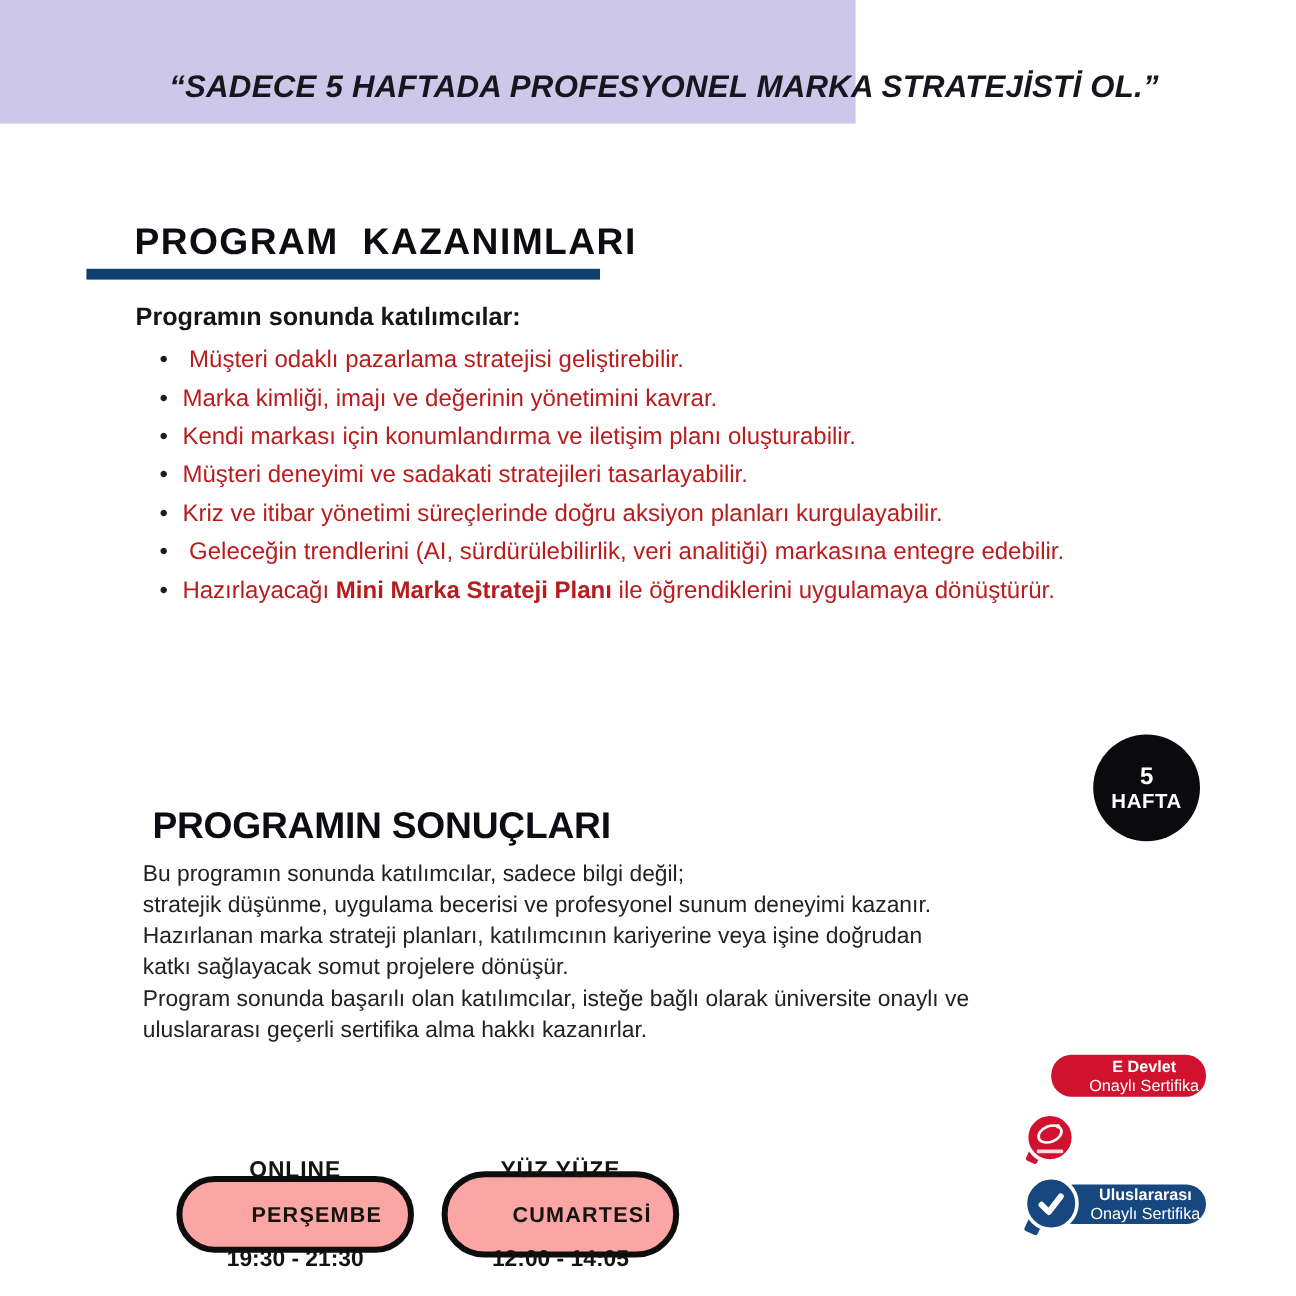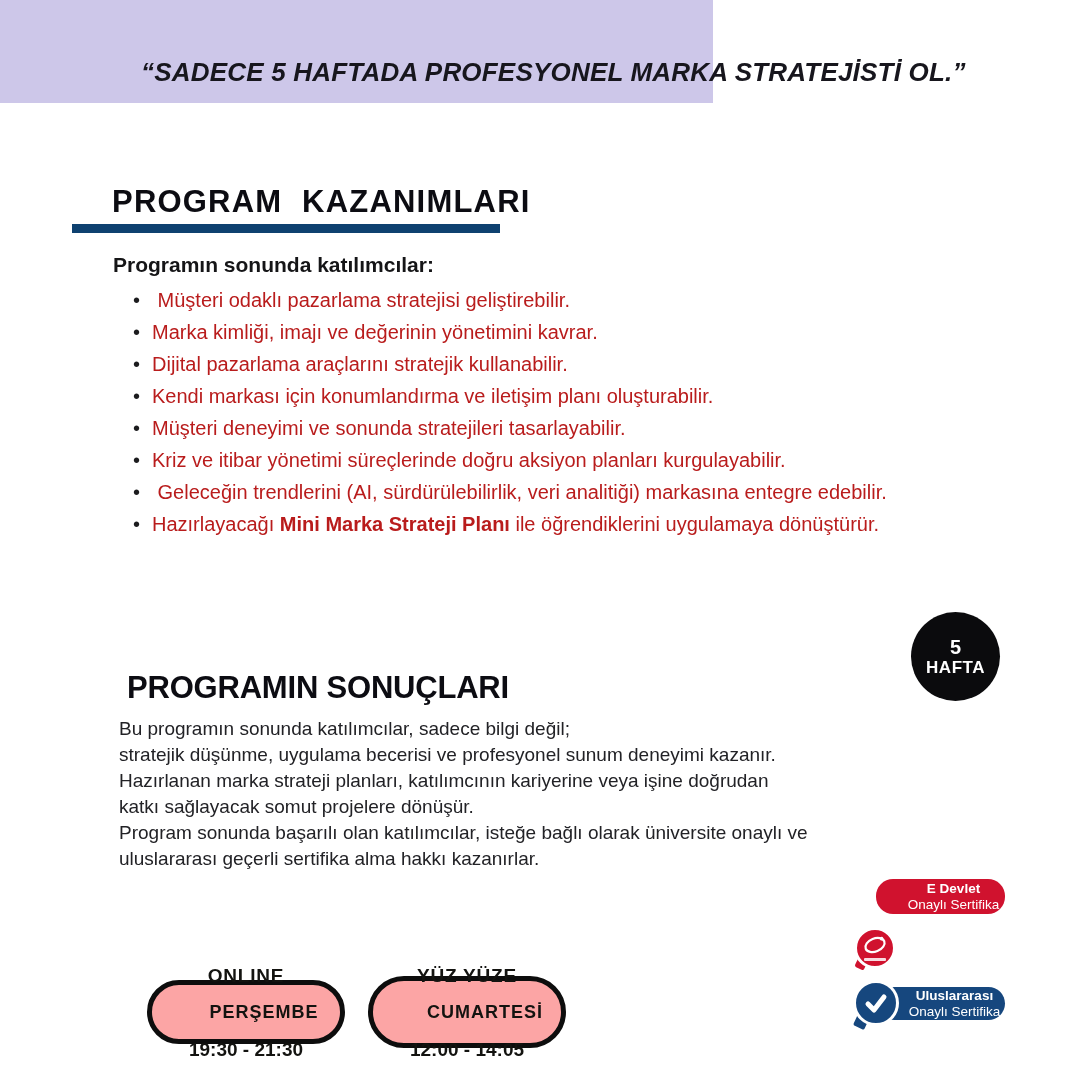--- a/index.html
+++ b/index.html
@@ -98,23 +98,22 @@
     <div class="banner-text">“SADECE 5 HAFTADA PROFESYONEL MARKA STRATEJİSTİ OL.”</div>
   </div>
 
   <div class="h1">PROGRAM KAZANIMLARI</div>
   <div class="rule"></div>
   <div class="intro">Programın sonunda katılımcılar:</div>
 
   <ul class="bullets">
     <li> Müşteri odaklı pazarlama stratejisi geliştirebilir.</li>
     <li>Marka kimliği, imajı ve değerinin yönetimini kavrar.</li>
-    <li>Dijital pazarlama araçlarını stratejik kullanabilir.</li>
     <li>Kendi markası için konumlandırma ve iletişim planı oluşturabilir.</li>
-    <li>Müşteri deneyimi ve sonunda stratejileri tasarlayabilir.</li>
+    <li>Müşteri deneyimi ve sadakati stratejileri tasarlayabilir.</li>
     <li>Kriz ve itibar yönetimi süreçlerinde doğru aksiyon planları kurgulayabilir.</li>
     <li> Geleceğin trendlerini (AI, sürdürülebilirlik, veri analitiği) markasına entegre edebilir.</li>
     <li><span>Hazırlayacağı </span><b>Mini Marka Strateji Planı</b><span> ile öğrendiklerini uygulamaya dönüştürür.</span></li>
   </ul>
 
   <div class="hafta">
     <div class="n">5</div>
     <div class="w">HAFTA</div>
   </div>
 

